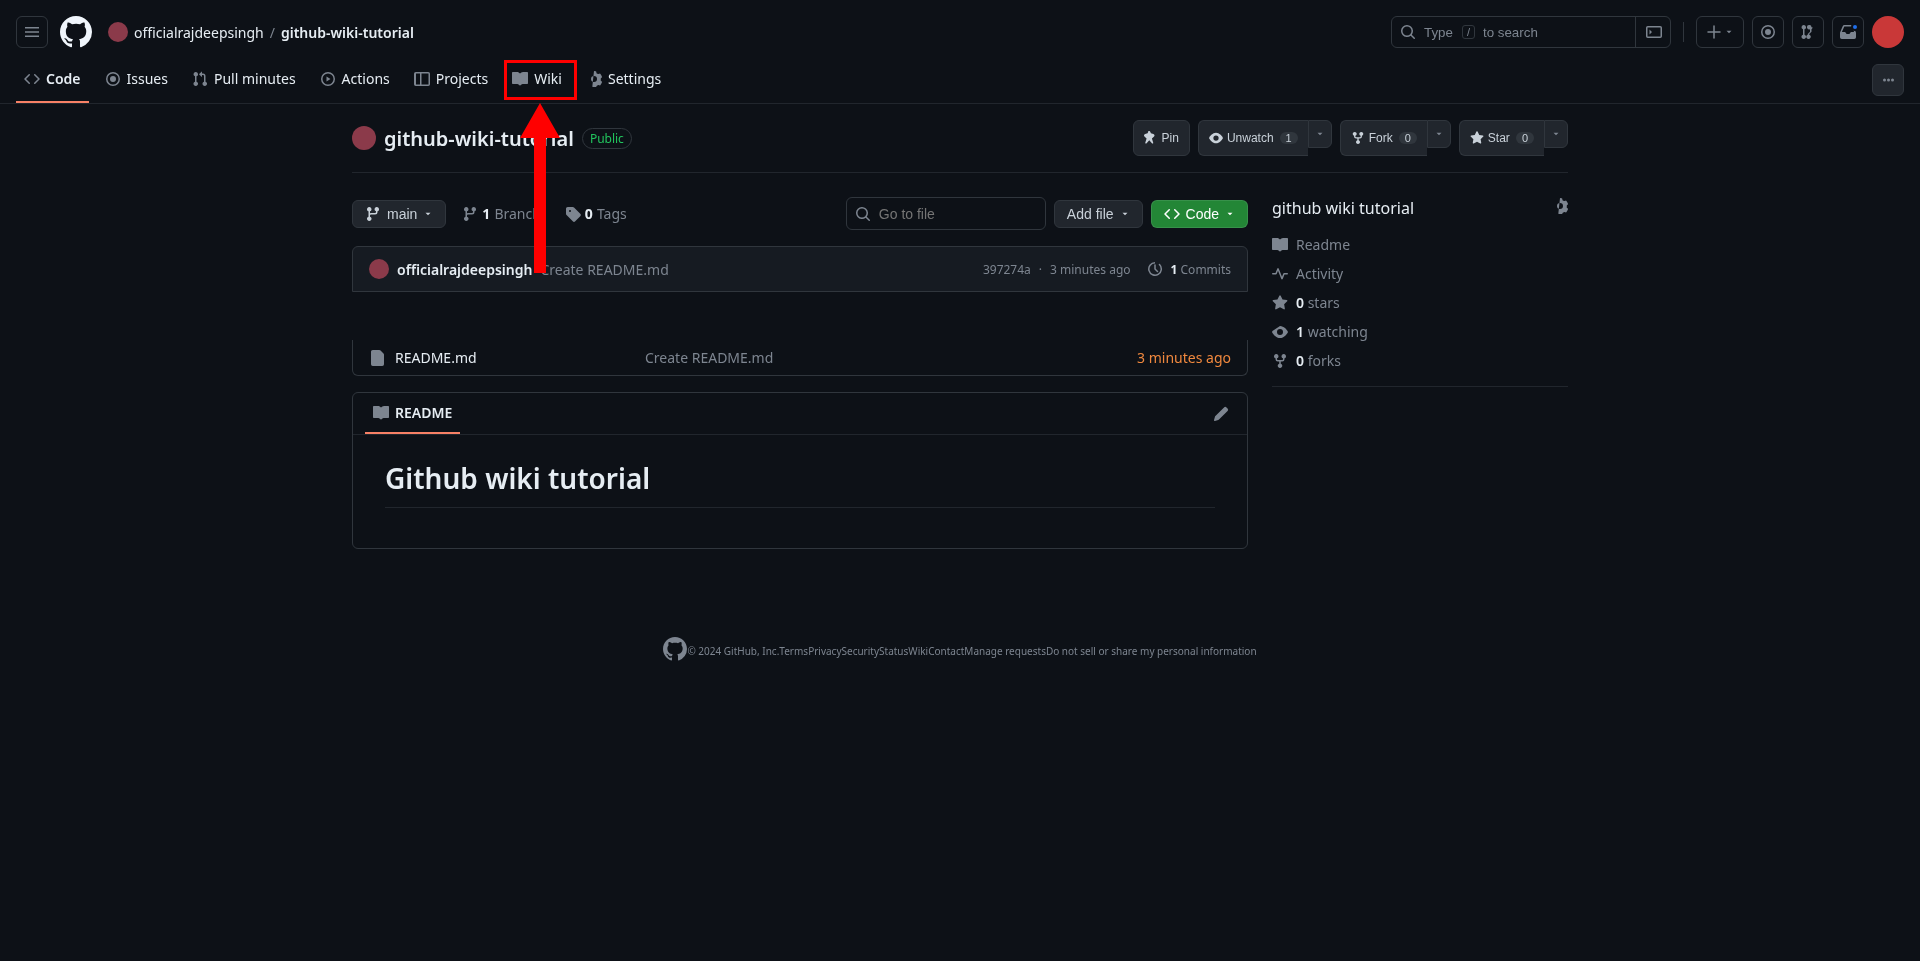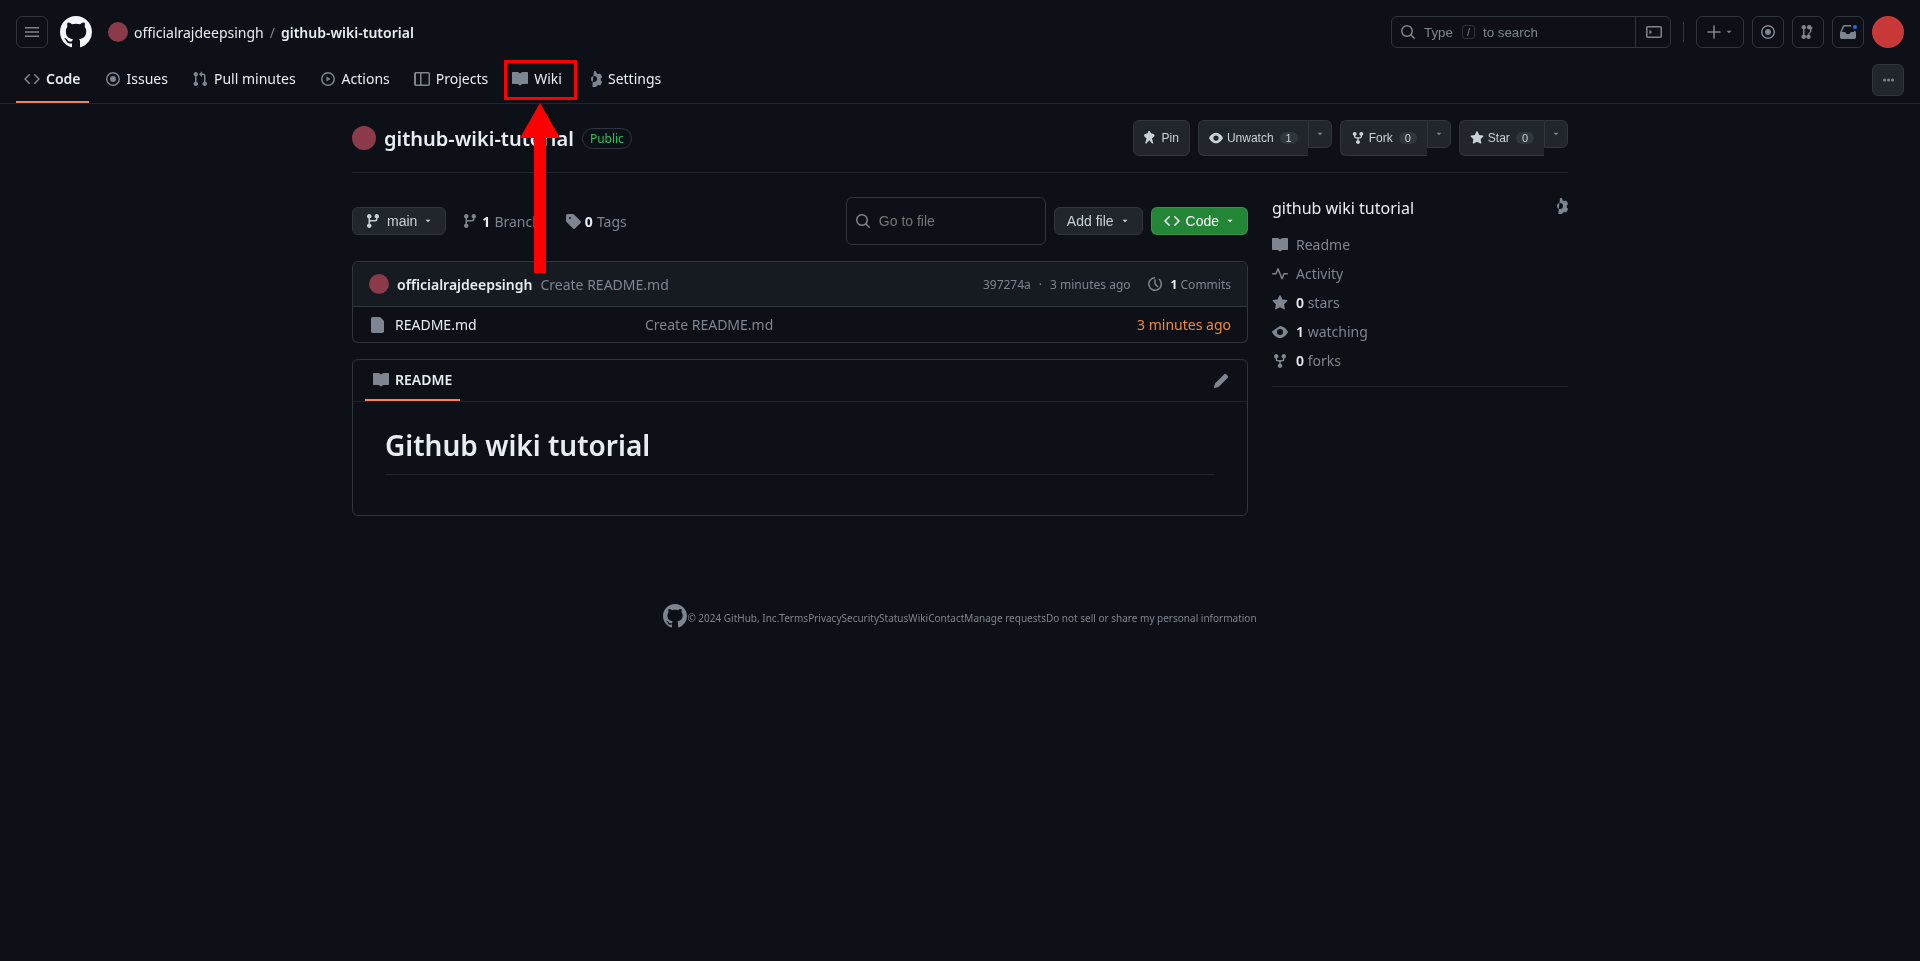--- a/index.html
+++ b/index.html
@@ -250,21 +250,21 @@
       font-size: 14px;
       padding: 0 8px;
     }
     .branch-stats strong { color: #e6edf3; }
     .goto-file {
       margin-left: auto;
       display: flex; align-items: center;
       background: #0d1117;
       border: 1px solid #30363d;
       border-radius: 6px;
-      height: 48px;
+      height: 33px;
       padding: 0 8px;
       gap: 8px;
       width: 200px;
     }
     .goto-file input {
       background: transparent;
       border: none;
       color: #e6edf3;
       outline: none;
       flex: 1;
@@ -322,20 +322,21 @@
       color: #7d8590;
       font-size: 12px;
     }
     .commit-right strong { color: #e6edf3; }
 
     
     .files-list {
       border: 1px solid #30363d;
       border-top: none;
       border-radius: 0 0 6px 6px;
+      margin-top: 48px;
     }
     .file-row {
       display: flex;
       align-items: center;
       padding: 8px 16px;
       gap: 16px;
     }
     .file-row .fname { display: flex; align-items: center; gap: 10px; width: 260px; color: #e6edf3; }
     .file-row .fmsg { flex: 1; color: #7d8590; }
     .file-row .ftime { color: #f0883e; font-size: 14px; }

